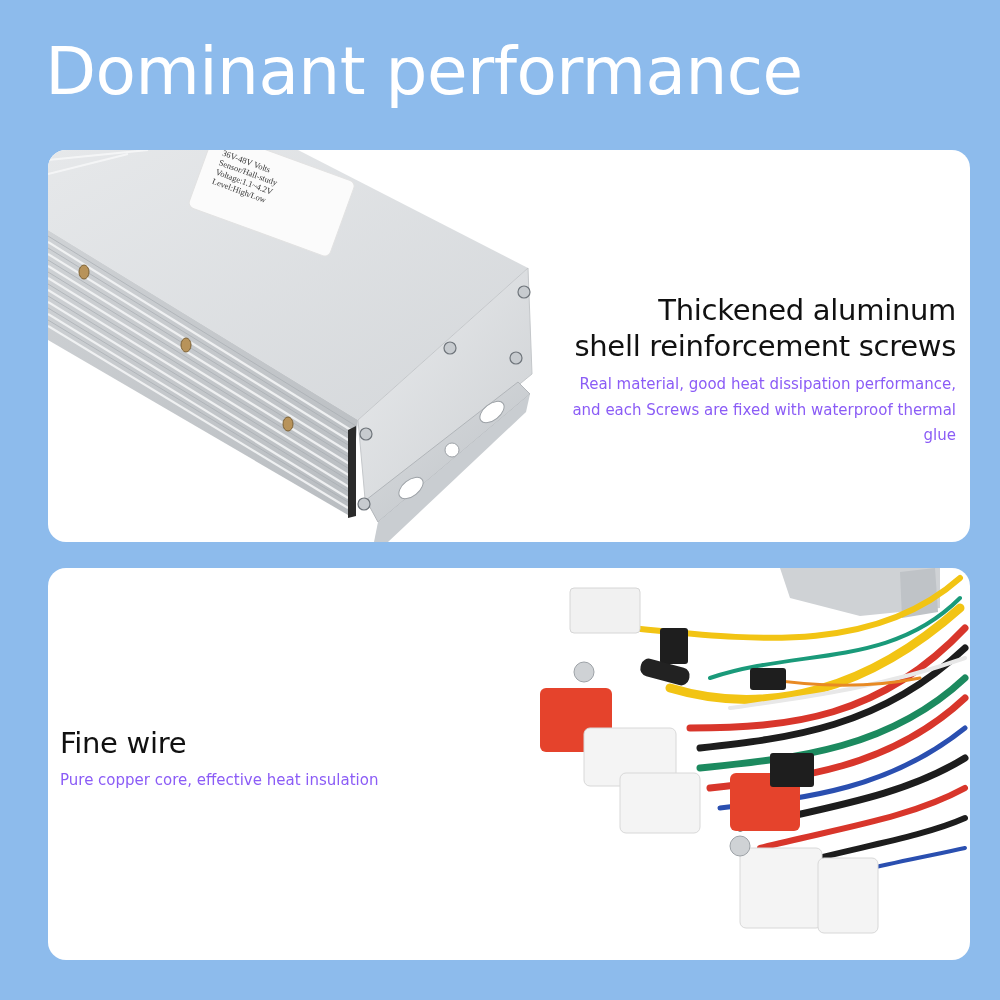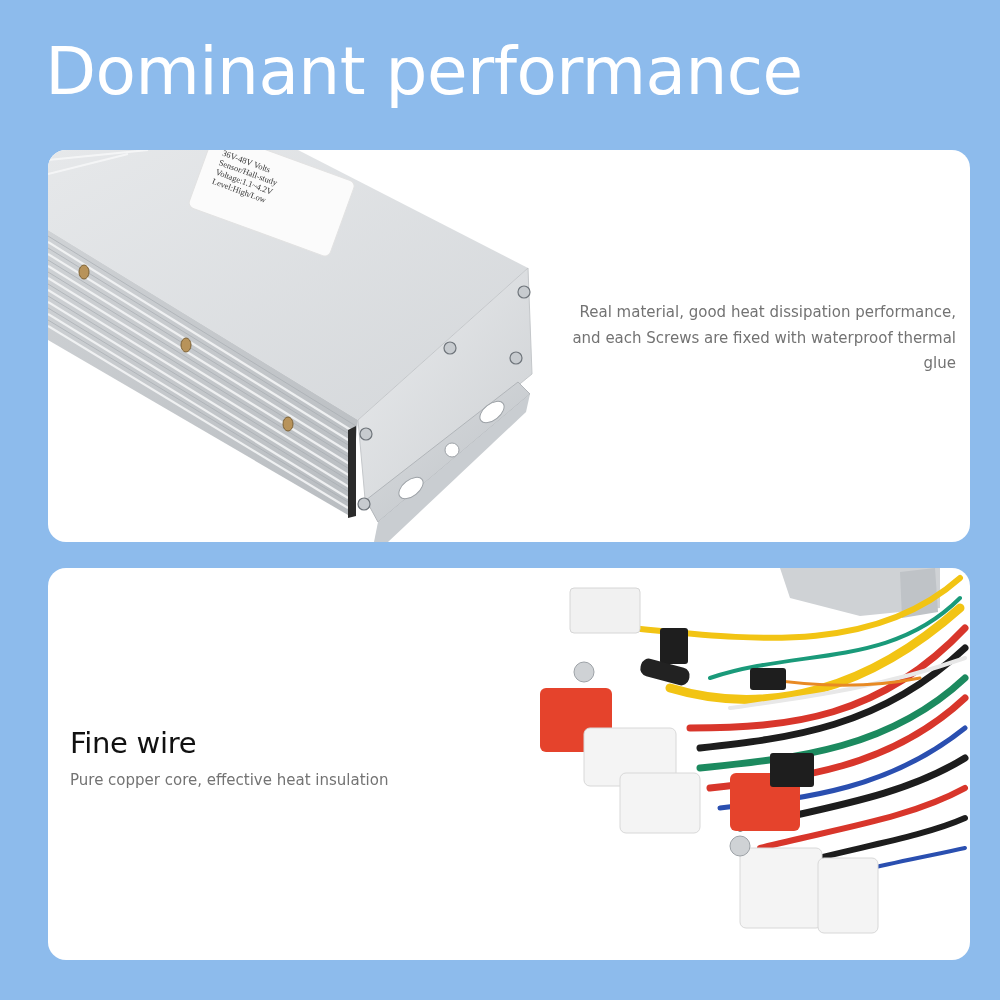--- a/index.html
+++ b/index.html
@@ -35,29 +35,29 @@
       text-align: right;
     }
     .feature-title {
       color: #111111;
       font-size: 29px;
       font-weight: 400;
       line-height: 36px;
       letter-spacing: -0.3px;
     }
     .feature-desc {
-      color: #737373;
+      color: #8b5cf6;
       font-size: 15px;
       line-height: 25.5px;
       margin-top: 8px;
     }
     .card-1 .feature-desc { width: 400px; margin-left: auto; }
     .card-2 .title-block {
       position: absolute;
-      left: 22px; top: 157px;
+      left: 12px; top: 157px;
     }
     .card-2 .feature-desc { margin-top: 7px; }
 
     
     .controller-art { position: absolute; left: 0; top: 0; width: 500px; height: 392px; }
     .wires-art { position: absolute; right: 0; top: 0; width: 430px; height: 392px; }
   </style>
 </head>
 <body>
 
@@ -142,20 +142,24 @@
     </g>
     <g transform="translate(170,4) rotate(20)" font-family="Liberation Serif, serif" font-size="8.5" fill="#333">
       <text x="4" y="0">36V-48V Volts</text>
       <text x="4" y="10">Sensor/Hall-study</text>
       <text x="4" y="20">Voltage:1.1~4.2V</text>
       <text x="4" y="30">Level:High/Low</text>
     </g>
   </svg>
 
   <div class="title-block">
+    <div class="feature-title">
+      <div>Thickened aluminum</div>
+      <div>shell reinforcement screws</div>
+    </div>
     <div class="feature-desc">Real material, good heat dissipation performance, and each Screws are fixed with waterproof thermal glue</div>
   </div>
 </div>
 
 <div class="card card-2">
   <div class="title-block">
     <div class="feature-title">Fine wire</div>
     <div class="feature-desc">Pure copper core, effective heat insulation</div>
   </div>
 

